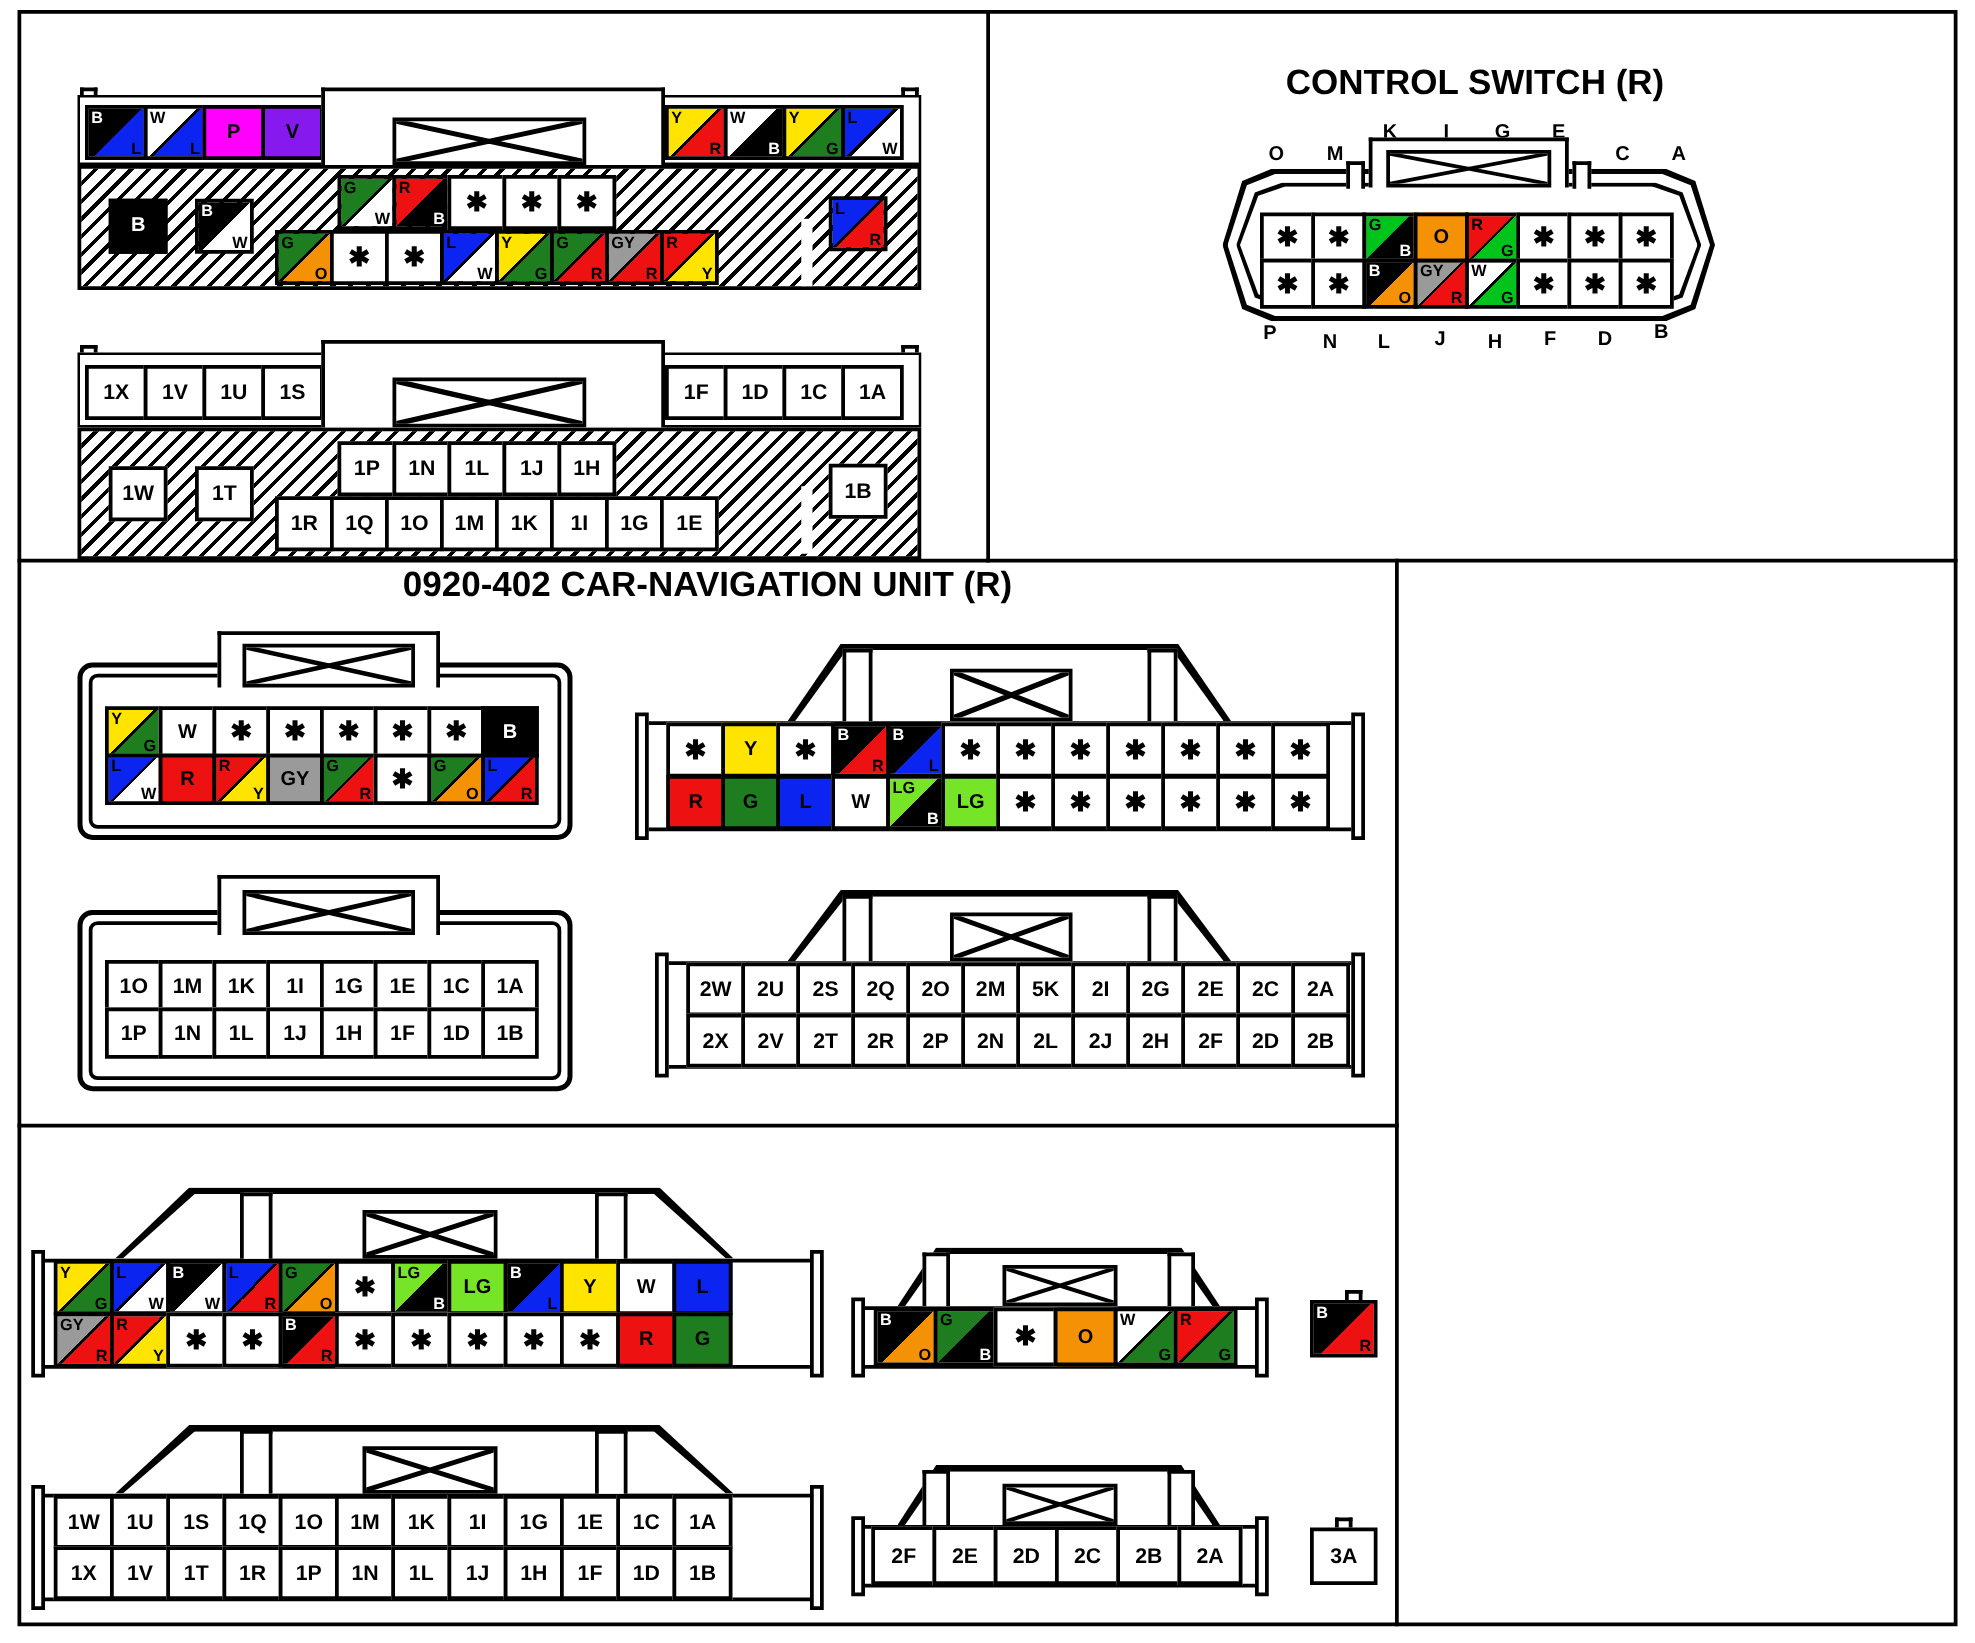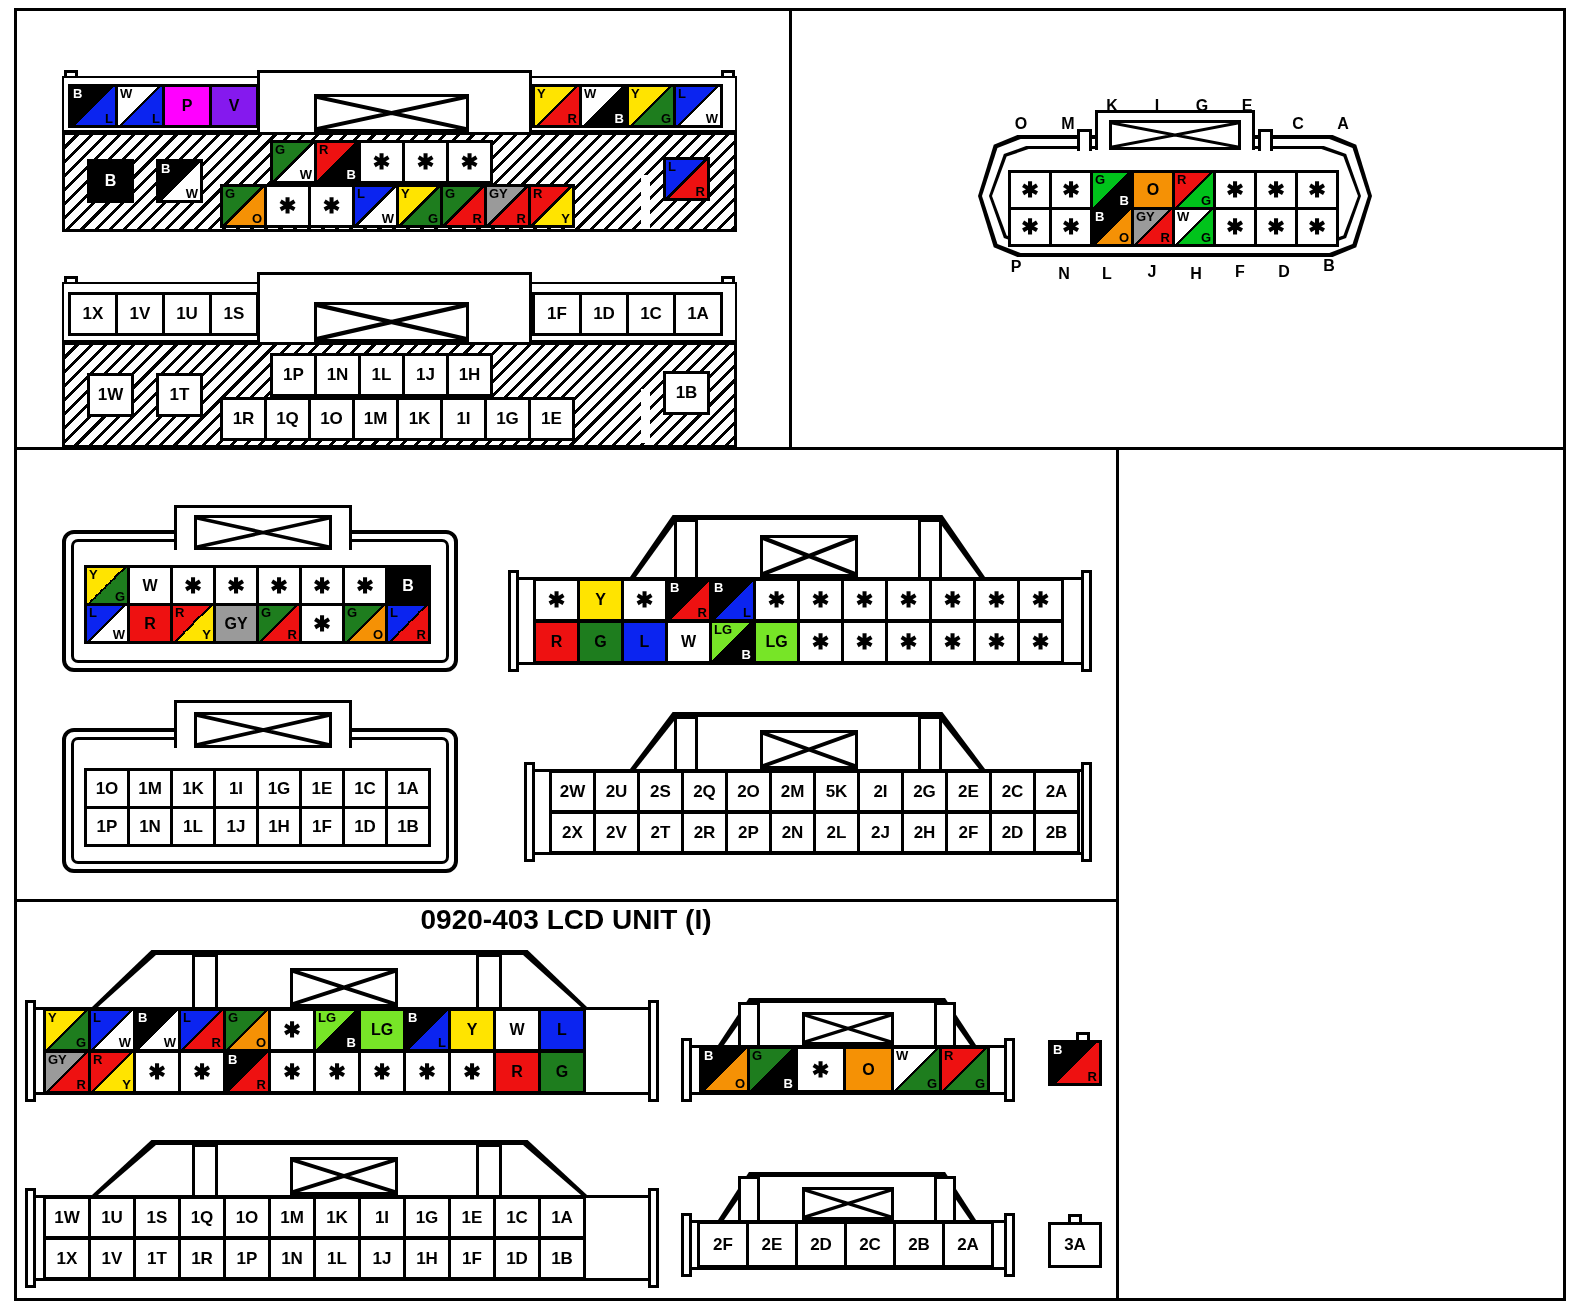--- a/index.html
+++ b/index.html
@@ -194,20 +194,21 @@
           <div class="cell pin">1G</div>
           <div class="cell pin">1E</div>
         </div>
       <div class="whitebar" style="left:576px;top:44px;width:9px;height:54px;"></div>
       <div class="cells" style="left:598px;top:26px;--cw:47px;--ch:44px;">
           <div class="cell pin">1B</div>
         </div>
     </div>
   </div>
 
+  <div class="title" style="left:880px;top:50px;width:600px;">CONTROL SWITCH (R)</div>
 
   <div class="connector" style="left:975px;top:95px;width:400px;height:200px;">
 
     <span class="cs-letter" style="left:35px;top:20px;">O</span>
     <span class="cs-letter" style="left:82px;top:20px;">M</span>
     <span class="cs-letter" style="left:126px;top:2px;">K</span>
     <span class="cs-letter" style="left:171px;top:2px;">I</span>
     <span class="cs-letter" style="left:216px;top:2px;">G</span>
     <span class="cs-letter" style="left:261px;top:2px;">E</span>
     <span class="cs-letter" style="left:312px;top:20px;">C</span>
@@ -265,20 +266,21 @@
     <span class="cs-letter" style="left:30px;top:163px;">P</span>
     <span class="cs-letter" style="left:78px;top:170px;">N</span>
     <span class="cs-letter" style="left:121px;top:170px;">L</span>
     <span class="cs-letter" style="left:166px;top:168px;">J</span>
     <span class="cs-letter" style="left:210px;top:170px;">H</span>
     <span class="cs-letter" style="left:254px;top:168px;">F</span>
     <span class="cs-letter" style="left:298px;top:168px;">D</span>
     <span class="cs-letter" style="left:343px;top:162px;">B</span>
   </div>
 
+  <div class="title" style="left:166px;top:452px;width:800px;">0920-402 CAR-NAVIGATION UNIT (R)</div>
 
   <div class="connector" style="left:62px;top:505px;width:396px;height:170px;">
     <div class="shell" style="left:0;top:25px;width:396px;height:142px;"></div>
     <div class="raised" style="left:112px;top:0;width:178px;height:45px;"></div>
     <div class="xbox" style="left:132px;top:10px;width:138px;height:35px;">
         <svg viewBox="0 0 100 100" preserveAspectRatio="none">
           <path d="M0 0 L100 100 M100 0 L0 100" stroke="#000" stroke-width="9" fill="none"></path>
         </svg>
       </div>
     <div class="cells" style="left:22px;top:60px;--cw:46px;--ch:41px;z-index:6;">
@@ -445,21 +447,20 @@
           <div class="cell pin">2L</div>
           <div class="cell pin">2J</div>
           <div class="cell pin">2H</div>
           <div class="cell pin">2F</div>
           <div class="cell pin">2D</div>
           <div class="cell pin">2B</div>
         </div>
     </div>
   </div>
 
-  <div class="title" style="left:166px;top:904px;width:800px;">0920-403 LCD UNIT (I)</div>
 
   <div class="connector" style="left:32px;top:950px;width:620px;height:145px;">
     <div class="bridge" style="left:60px;top:0;width:495px;height:57px;">
       <div class="b-out"></div>
       <div class="b-in"></div>
       <div class="post" style="left:100px;top:4px;width:26px;height:53px;"></div>
       <div class="post" style="left:384px;top:4px;width:26px;height:53px;"></div>
       <div class="xbox" style="left:198px;top:18px;width:108px;height:39px;">
           <svg viewBox="0 0 100 100" preserveAspectRatio="none">
             <path d="M0 0 L100 100 M100 0 L0 100" stroke="#000" stroke-width="9" fill="none"></path>

